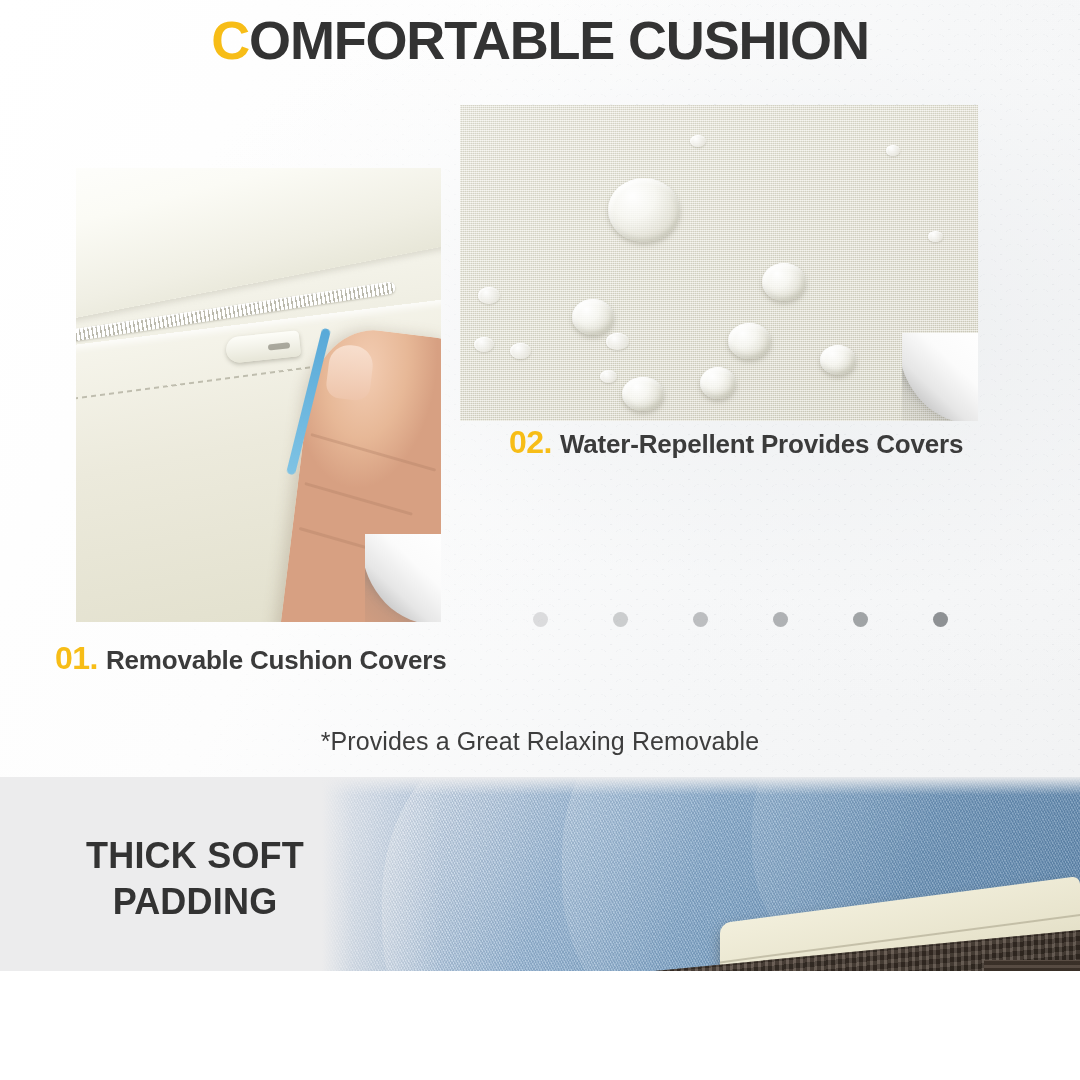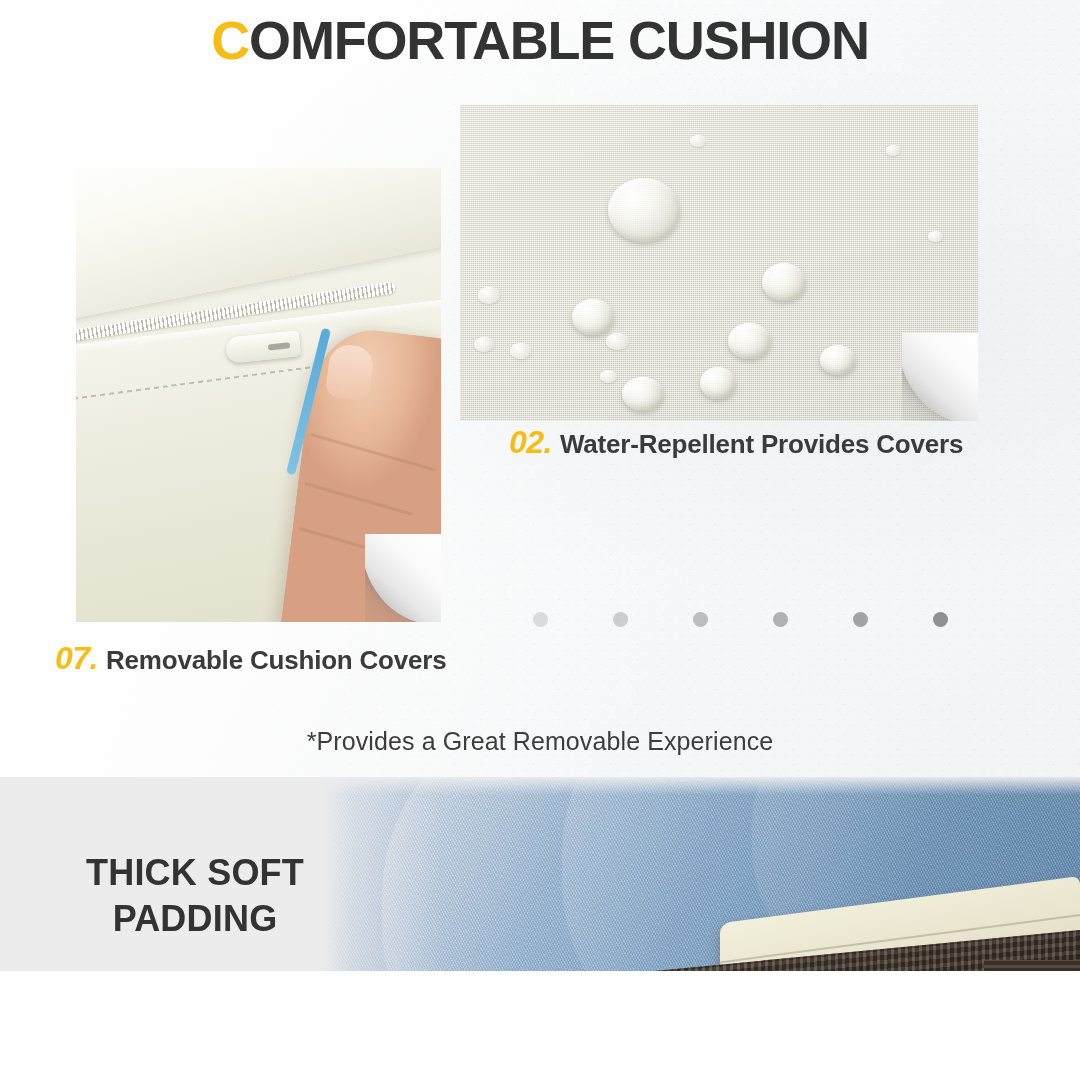--- a/index.html
+++ b/index.html
@@ -178,21 +178,20 @@
   .caption{
     position:absolute;
     white-space:nowrap;
     font-size:26px;
     font-weight:700;
     color:#3b3b3b;
     letter-spacing:-.2px;
   }
   .caption .num{
     color:#f7bd17;
-    font-style:italic;
     font-weight:700;
     font-size:32px;
     letter-spacing:-.5px;
     margin-right:8px;
   }
   .caption-02{ left:509px; top:424px; }
   .caption-01{ left:55px; top:640px; }
 
   
   .dots{
@@ -213,21 +212,21 @@
     letter-spacing:.1px;
   }
 
   
   .bottom-section{
     position:absolute; left:0; top:777px; width:1080px; height:303px;
     background:#ececed;
     overflow:hidden;
   }
   .bottom-title{
-    position:absolute; left:40px; top:73px; width:310px;
+    position:absolute; left:40px; top:56px; width:310px;
     text-align:center;
     font-size:36px; line-height:1.28;
     font-weight:700;
     color:#333333;
     letter-spacing:.2px;
   }
   .arrow-wrap{
     position:absolute; left:196px; top:962px; width:110px; height:70px;
   }
 
@@ -345,33 +344,33 @@
       <div class="curl">
         <div class="shade"></div>
         <div class="leaf"></div>
       </div>
     </figure>
 
     <div class="caption caption-02">
       <span class="num">02.</span><span>Water-Repellent Provides Covers</span>
     </div>
     <div class="caption caption-01">
-      <span class="num">07.</span><span>Removable Cushion Covers</span>
+      <span class="num">01.</span><span>Removable Cushion Covers</span>
     </div>
 
     <div class="dots">
       <span class="dot" style="left:0px;opacity:.28"></span>
       <span class="dot" style="left:80px;opacity:.42"></span>
       <span class="dot" style="left:160px;opacity:.56"></span>
       <span class="dot" style="left:240px;opacity:.68"></span>
       <span class="dot" style="left:320px;opacity:.82"></span>
       <span class="dot" style="left:400px;opacity:1"></span>
     </div>
 
-    <p class="subnote">*Provides a Great Removable Experience</p>
+    <p class="subnote">*Provides a Great Relaxing Removable</p>
   </section>
 
   <section class="bottom-section">
 
     <figure class="photo-denim">
       <div class="denim-base"></div>
 
       <div class="denim-leg" style="left:60px;top:-30px;width:230px;height:330px;"></div>
       <div class="denim-leg" style="left:240px;top:-60px;width:200px;height:300px;opacity:.6;"></div>
       <div class="denim-leg" style="left:430px;top:-80px;width:260px;height:280px;opacity:.35;"></div>

